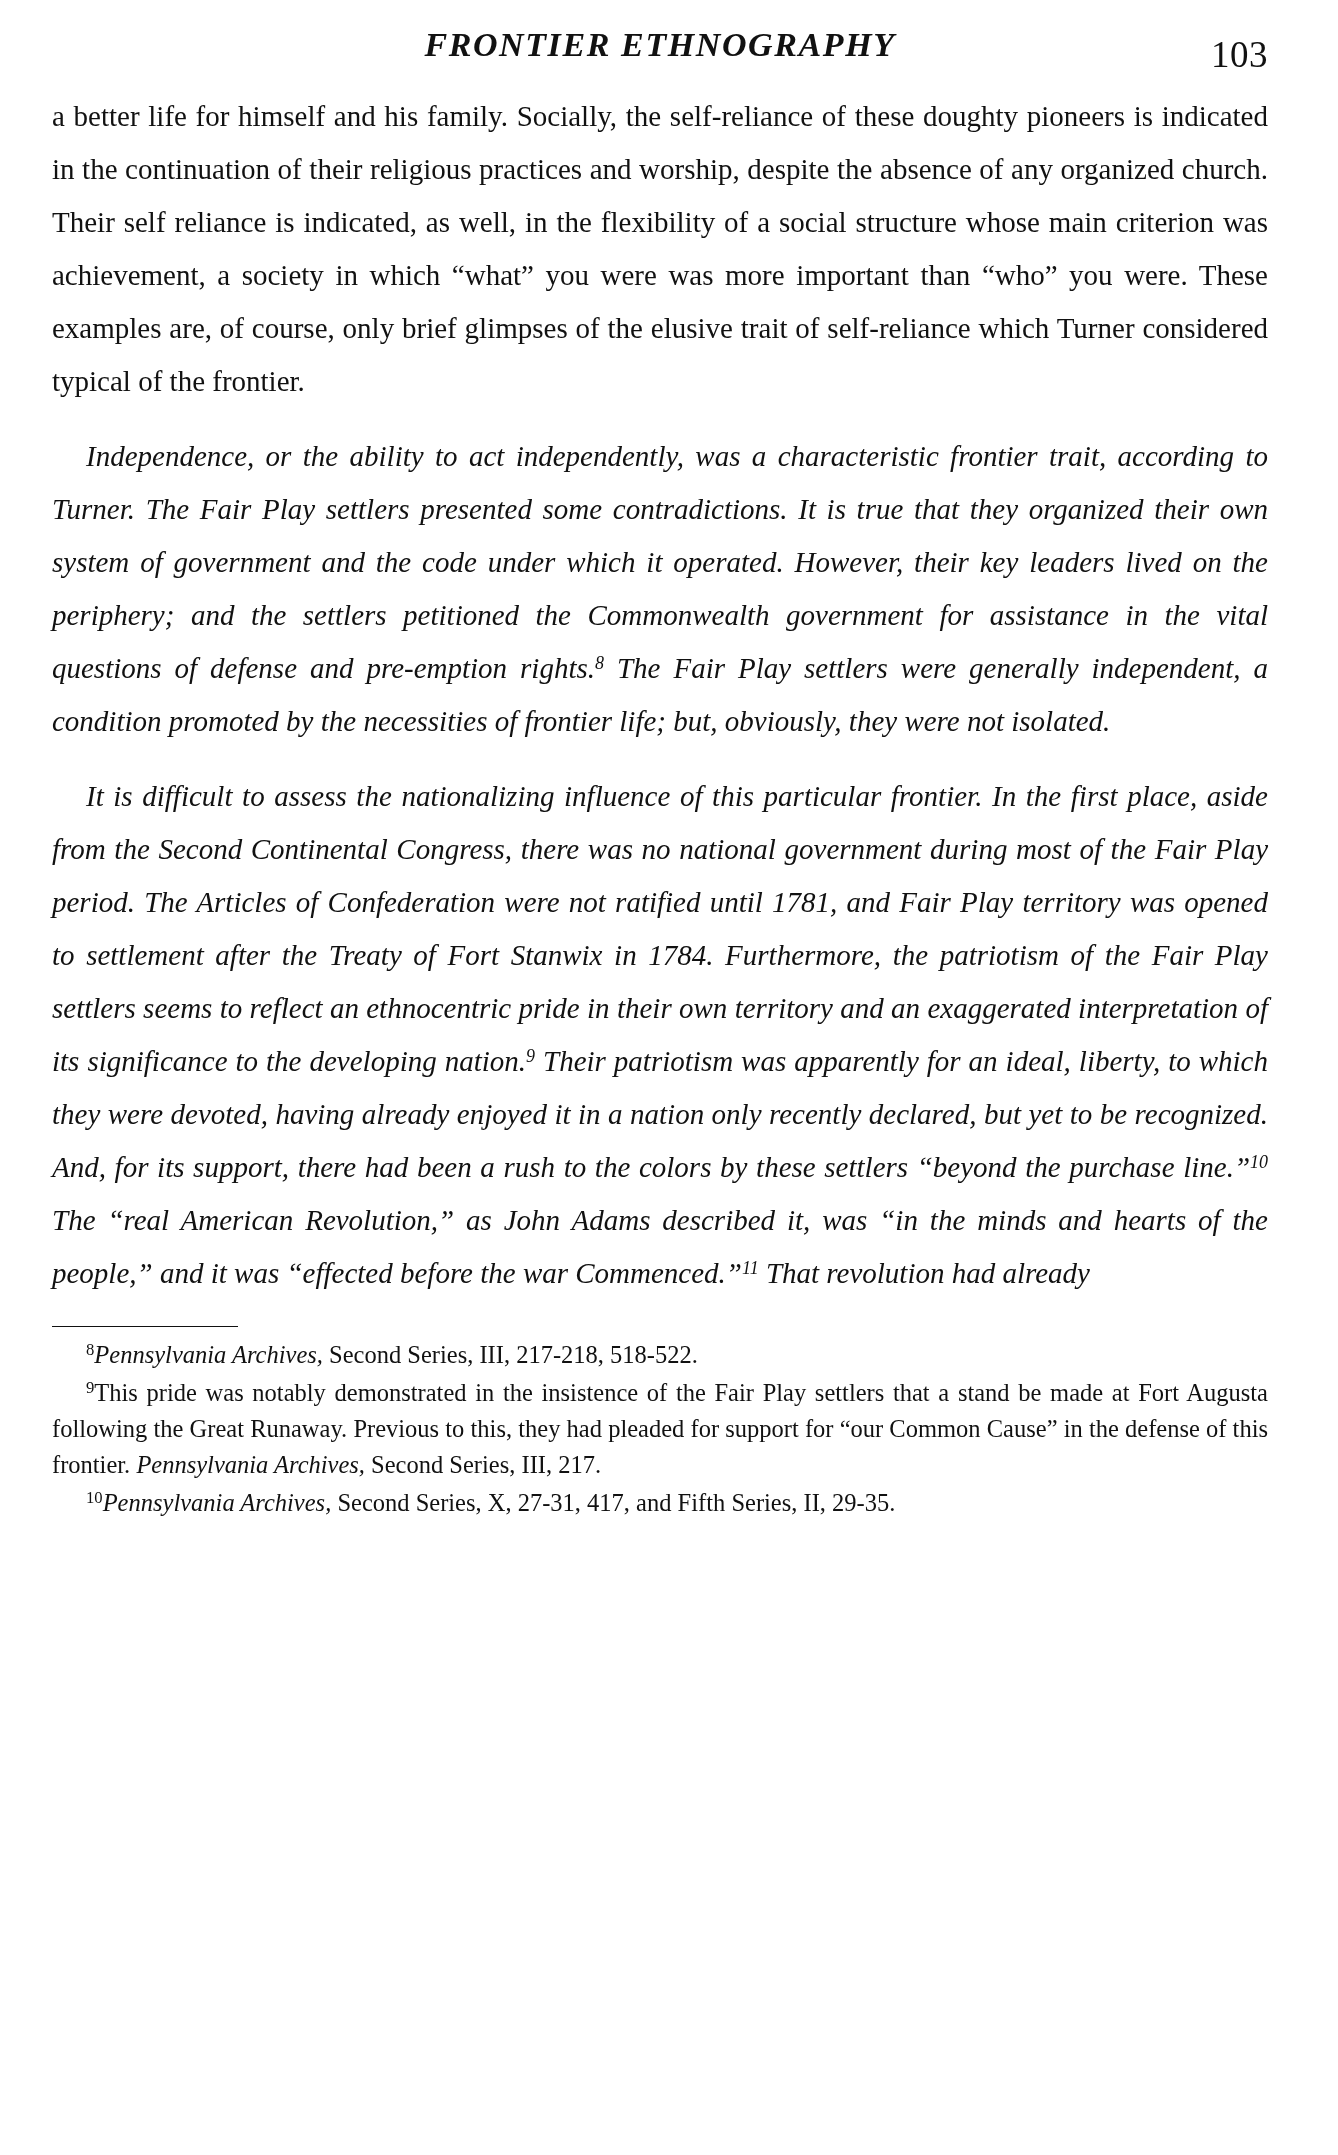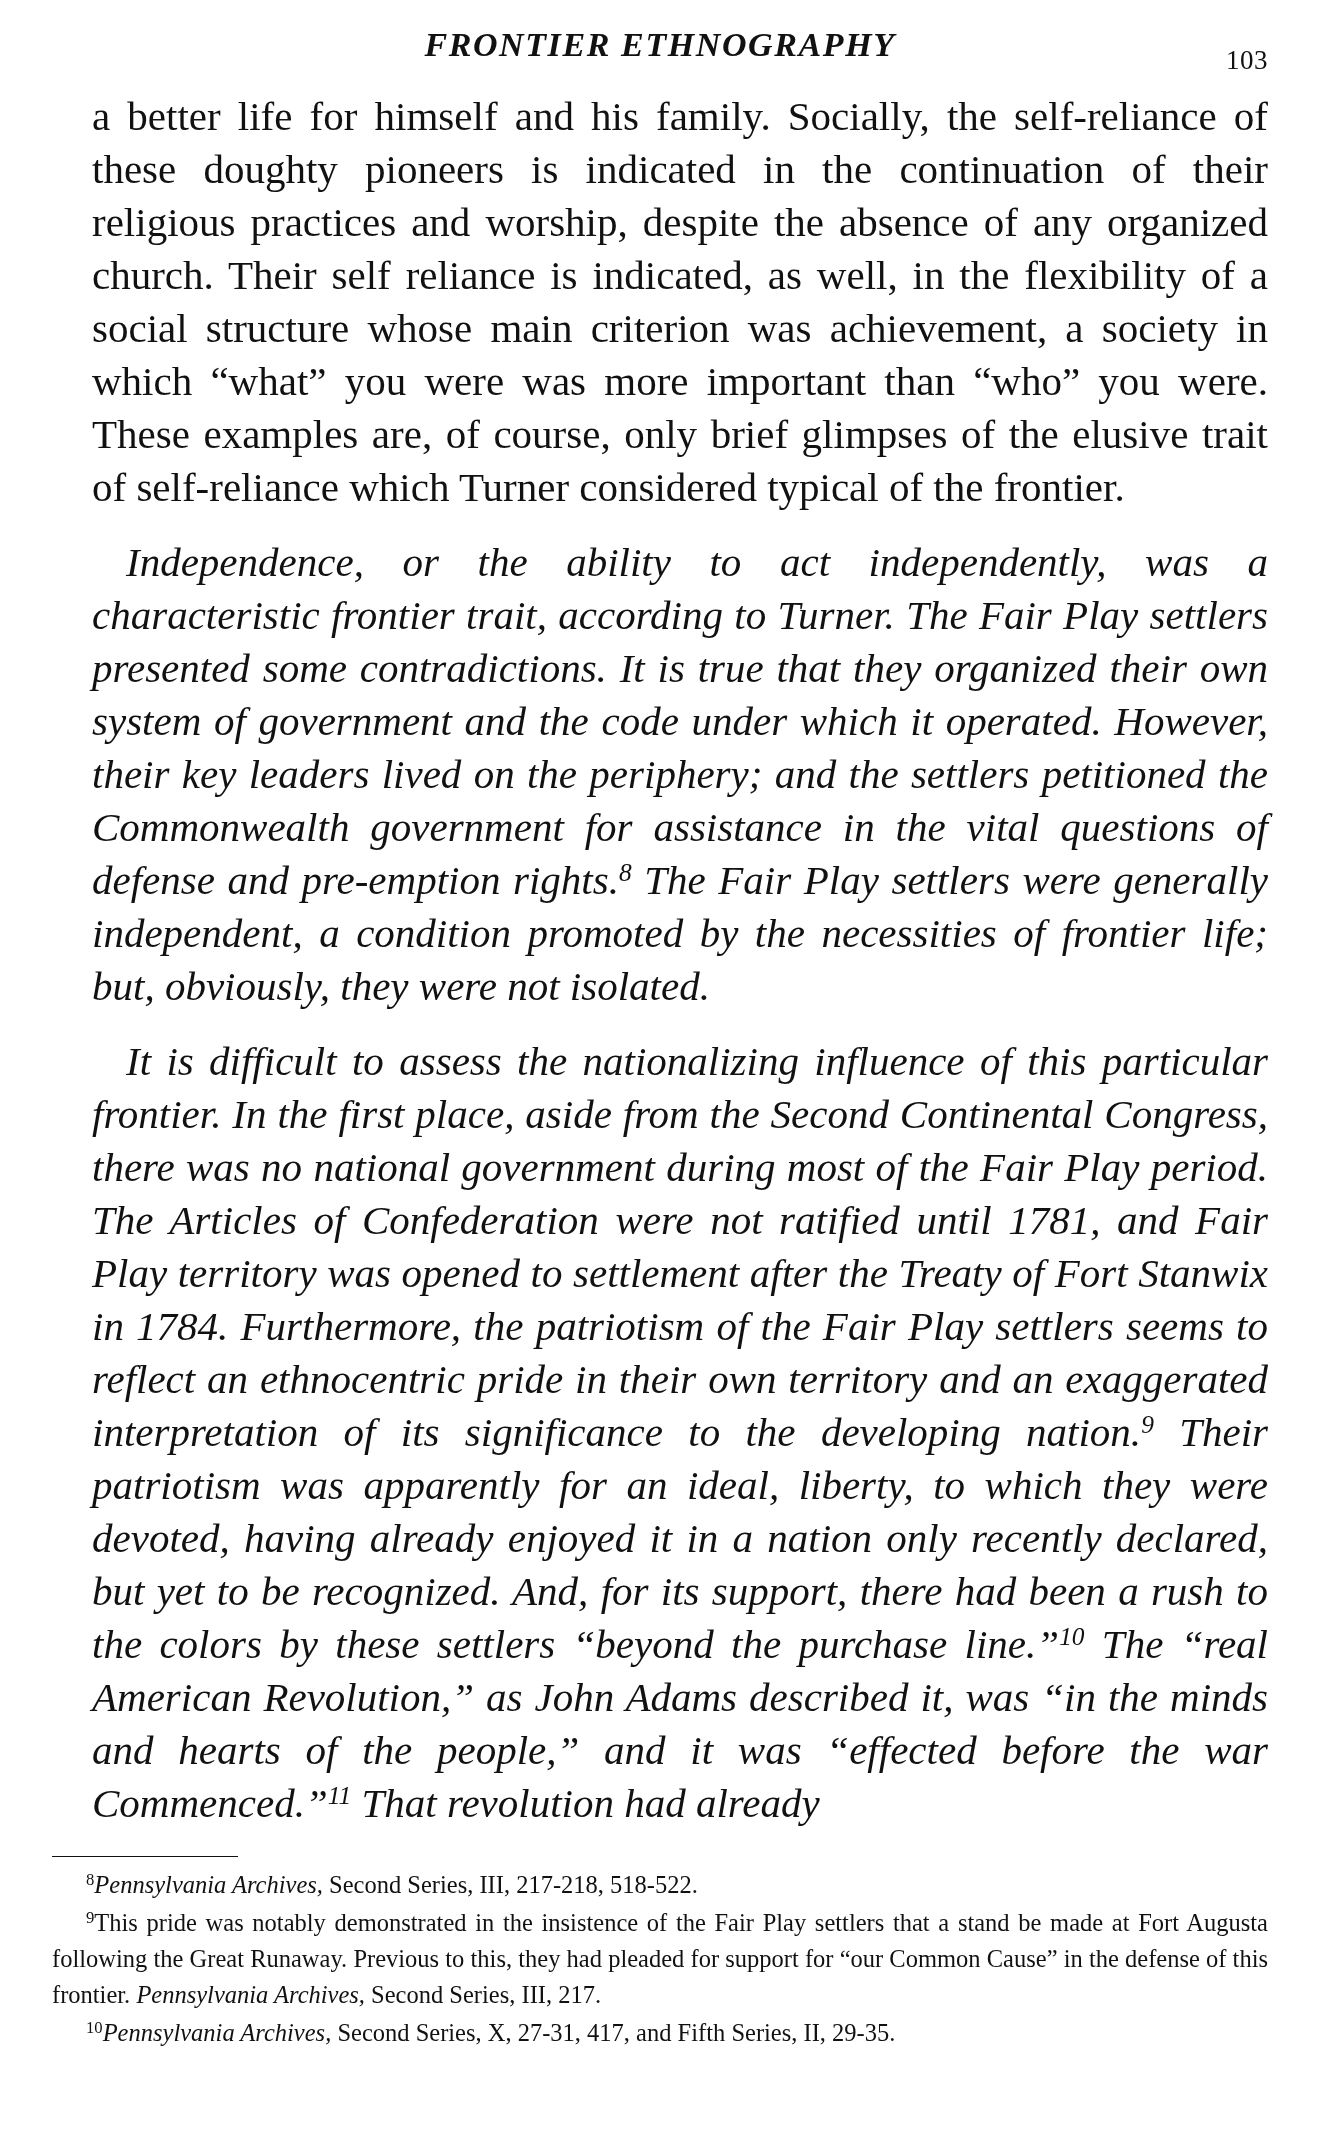--- a/index.html
+++ b/index.html
@@ -34,30 +34,29 @@
     font-style: italic;
     font-weight: bold;
     font-size: 34px;
     letter-spacing: 1.6px;
     text-align: center;
   }
   .running-head .folio {
     position: absolute;
     right: 0;
     bottom: 8px;
-    font-size: 27px;
+    font-size: 37px;
     font-weight: normal;
     letter-spacing: 0.5px;
   }
   .body-text {
-    font-size: 41px;
+    font-size: 29px;
     line-height: 53px;
     text-align: justify;
     text-justify: inter-word;
-    margin-left: 40px;
   }
   .body-text p {
     margin: 0 0 0 0;
   }
   .body-text p.indent {
     text-indent: 34px;
   }
   .body-text p + p {
     margin-top: 22px;
     font-style: italic;

